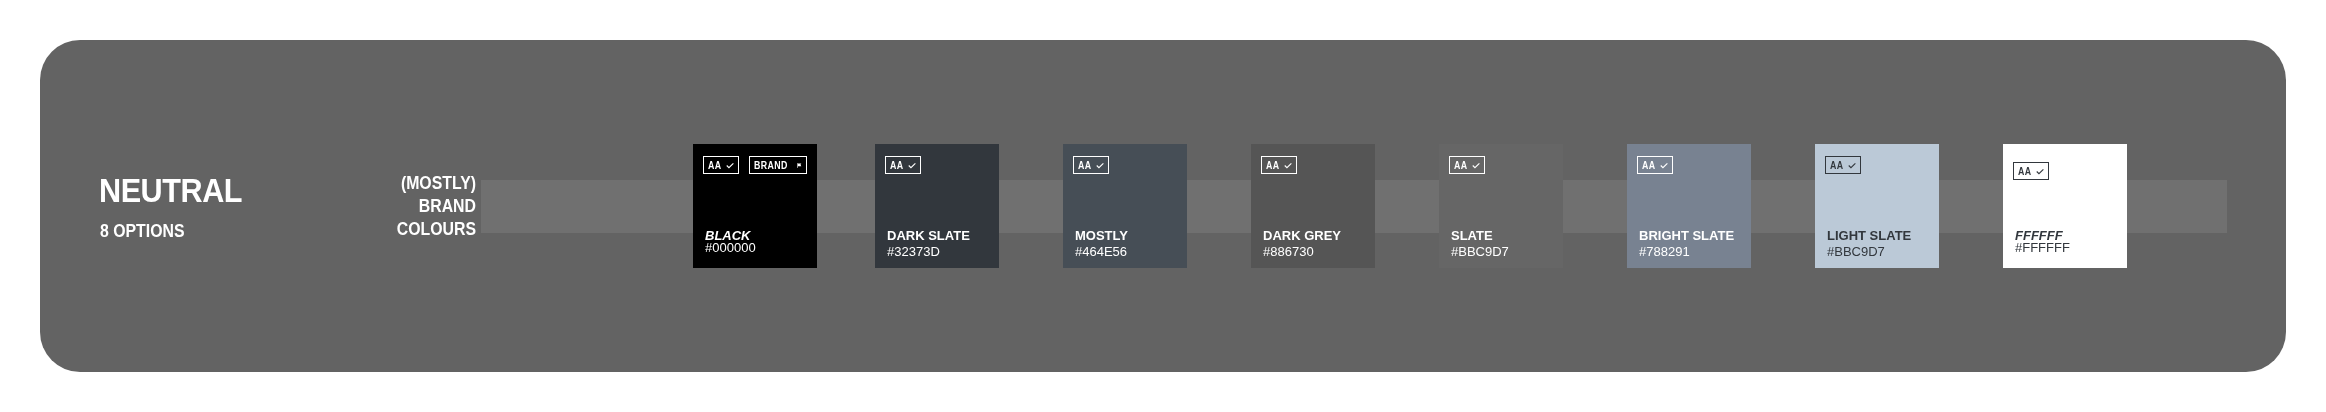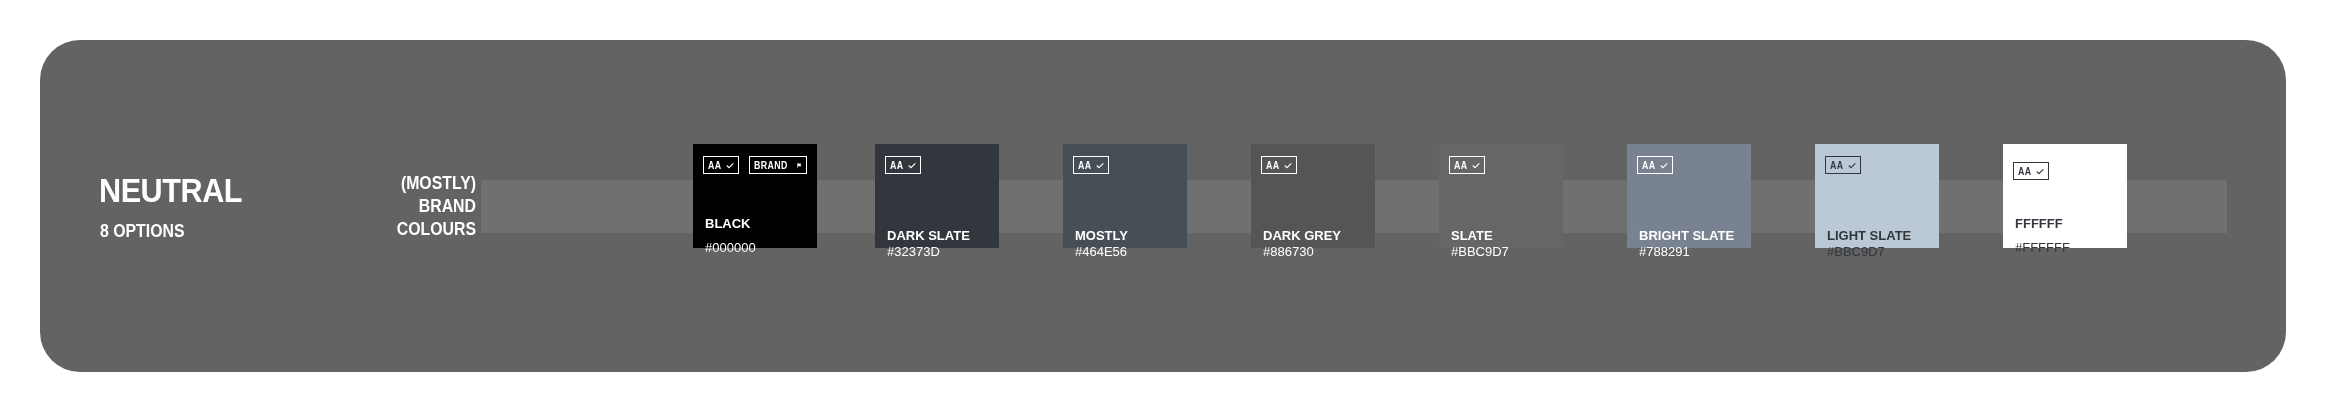--- a/index.html
+++ b/index.html
@@ -8,31 +8,31 @@
   .card { position:absolute; left:40px; top:40px; width:2246px; height:332px;
           background:#636363; border-radius:40px; }
   .title { position:absolute; left:99px; top:170px; margin:0; color:#ffffff; font-weight:700;
            font-size:34px; line-height:40px; letter-spacing:-0.5px; transform:scaleX(0.9); transform-origin:left top; white-space:nowrap; }
   .subtitle { position:absolute; left:100px; top:220px; margin:0; color:#ffffff; font-weight:700;
               font-size:18px; line-height:22px; transform:scaleX(0.88); transform-origin:left top; white-space:nowrap; }
   .brand-label { position:absolute; right:calc(2326px - 476px); top:172px; color:#ffffff; font-weight:700;
                  font-size:18px; line-height:23px; text-align:right; transform:scaleX(0.88); transform-origin:right top; }
   .brand-label span { display:block; white-space:nowrap; }
   .band { position:absolute; left:481px; top:180px; width:1746px; height:53px; background:#707070; }
-  .swatch { position:absolute; top:144px; width:124px; height:104px; box-sizing:border-box; }
+  .swatch { position:absolute; top:144px; width:124px; height:124px; box-sizing:border-box; }
   .badges { position:absolute; left:10px; top:12px; display:flex; gap:10px; }
   .badge { box-sizing:border-box; height:18px; border:1.5px solid currentColor; display:flex; align-items:center;
            padding:0 4px; font-size:11px; font-weight:700; letter-spacing:0.5px; line-height:1; white-space:nowrap; }
   .badge .txt { transform:scaleX(0.8); transform-origin:left center; display:inline-block; }
   .badge svg { display:block; margin-left:1px; }
   .badge.aa { width:36px; }
   .badge.brand { width:58px; }
   .name { position:absolute; left:12px; top:84px; font-size:13px; font-weight:700; line-height:15px; white-space:nowrap; }
   .hex { position:absolute; left:12px; top:100px; font-size:13px; font-weight:400; line-height:15px; white-space:nowrap; }
-  .swatch.raised .name { top:72px; }
+  .swatch.raised .name { top:84px;font-style:italic; }
   .swatch.raised .hex { top:96px; }
   .swatch.raised.lowbadge .badges { top:18px; }
 </style>
 </head>
 <body>
 
 <div class="card"></div>
 
 <h1 class="title">NEUTRAL</h1>
 <p class="subtitle">8 OPTIONS</p>

